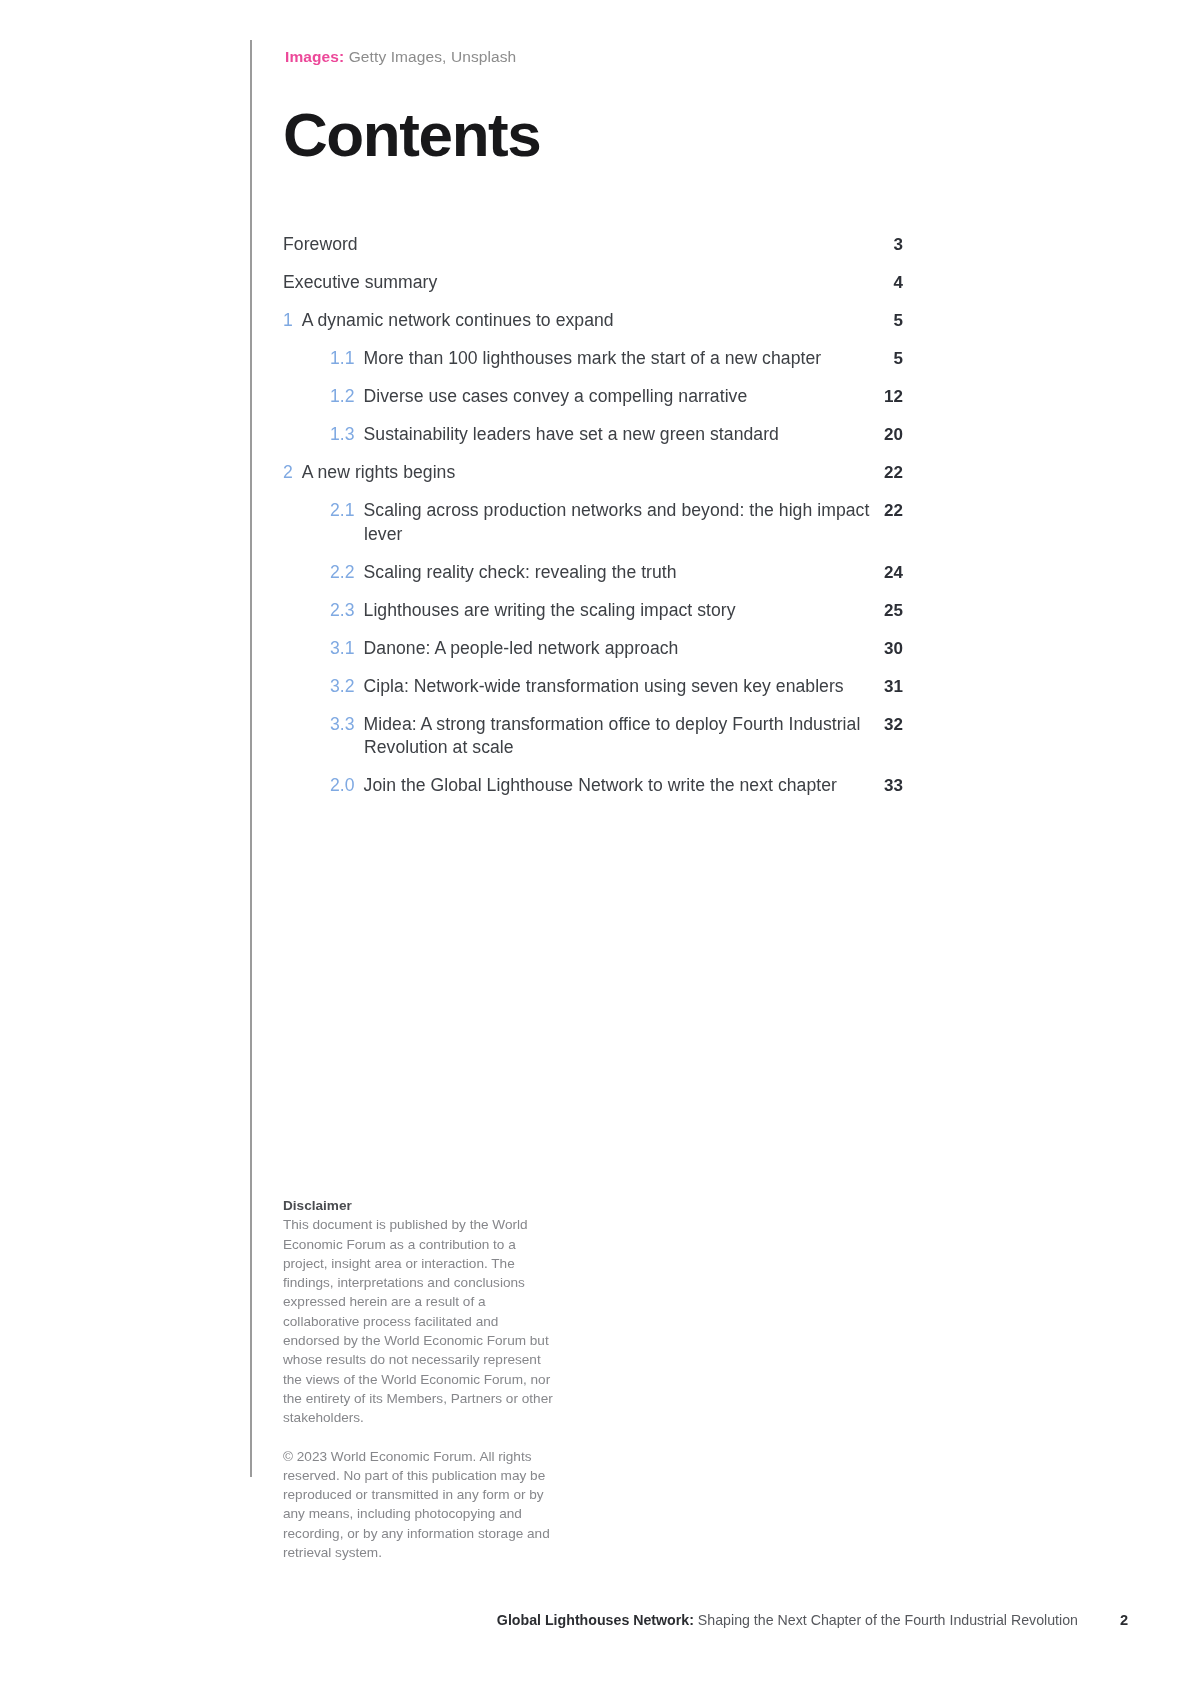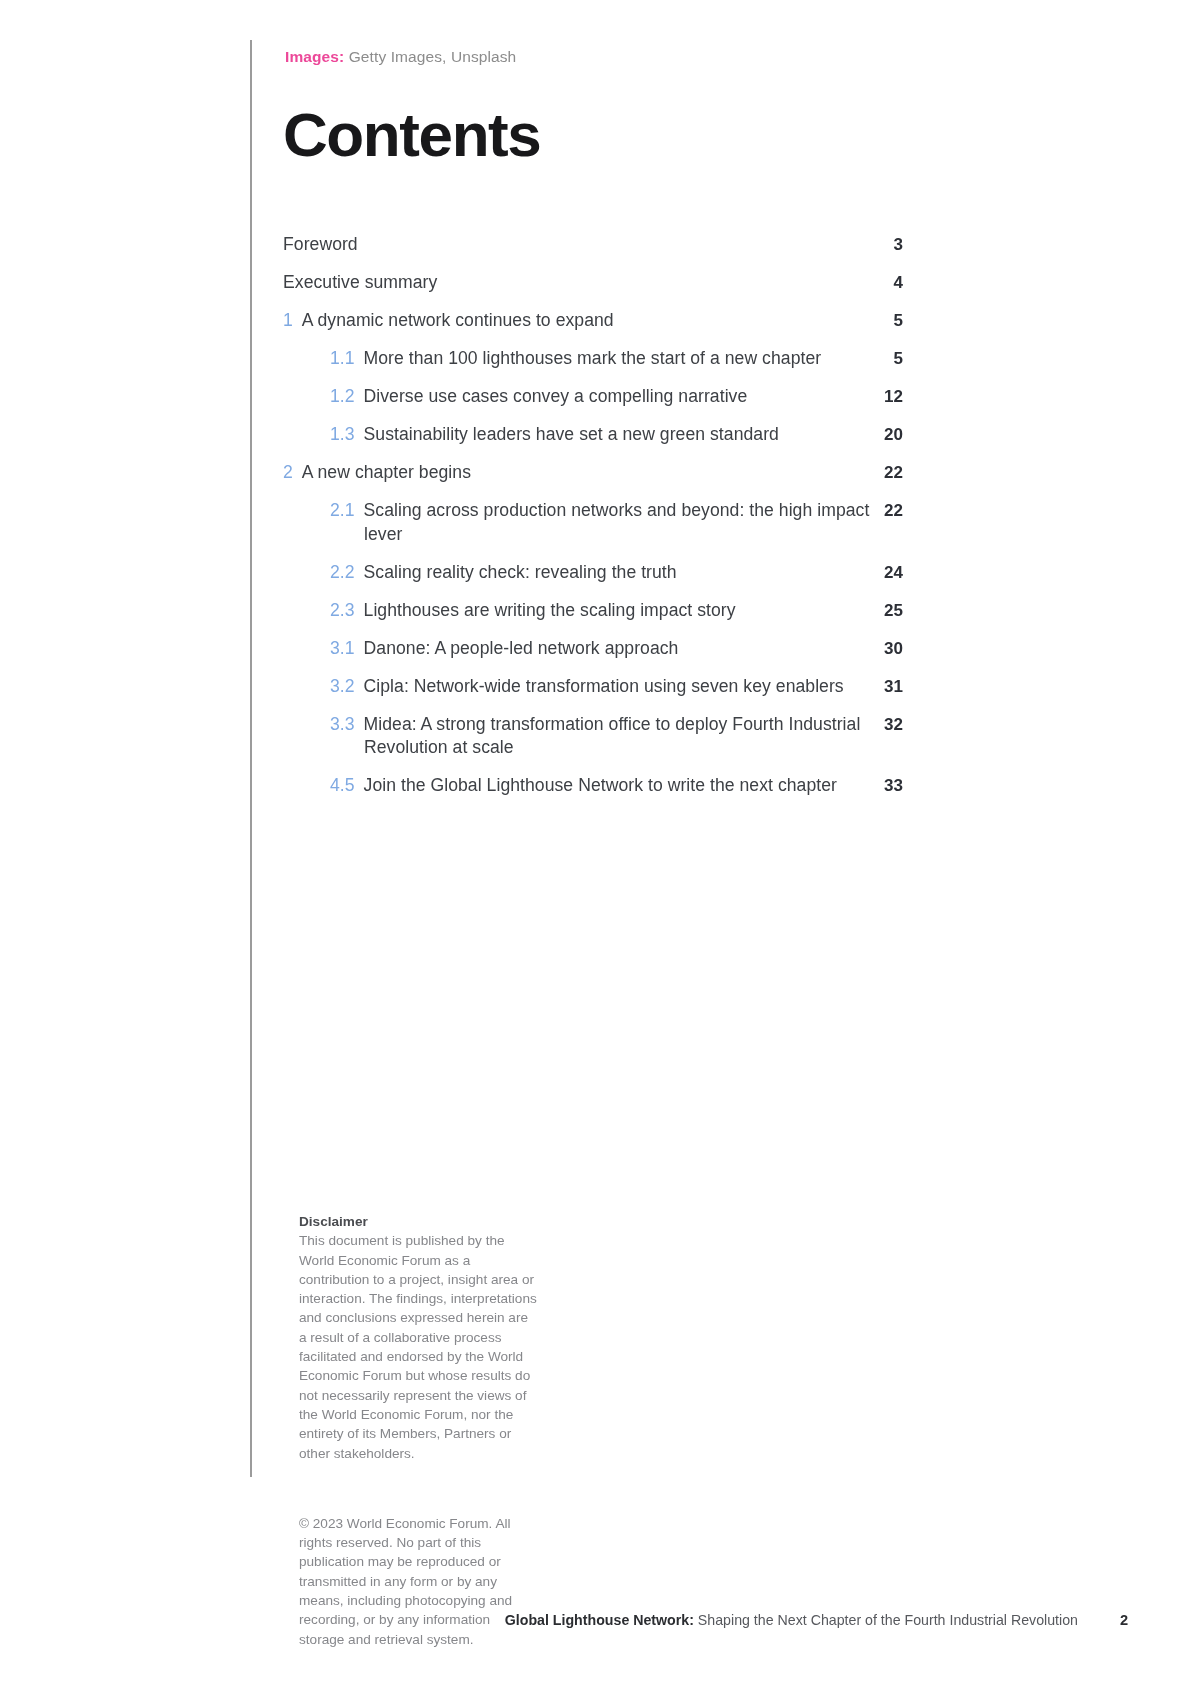--- a/index.html
+++ b/index.html
@@ -107,21 +107,21 @@
     width: 270px;
     font-size: 13.6px;
     line-height: 19.3px;
     color: #86878b;
   }
   .disclaimer .dhead {
     color: #4a4c50;
     font-weight: bold;
     display: block;
   }
-  .disclaimer p { margin: 16px; }
+  .disclaimer p { margin: 0; }
   .disclaimer .gap { height: 19px; }
 
   
   .footer {
     position: absolute;
     left: 0;
     top: 1612px;
     width: 1190px;
     height: 24px;
   }
@@ -175,21 +175,21 @@
       </div>
       <div class="toc-row lvl2">
         <span class="entry"><span class="num">1.2 </span><span>Diverse use cases convey a compelling narrative</span></span>
         <span class="pgnum">12</span>
       </div>
       <div class="toc-row lvl2">
         <span class="entry"><span class="num">1.3 </span><span>Sustainability leaders have set a new green standard</span></span>
         <span class="pgnum">20</span>
       </div>
       <div class="toc-row lvl1">
-        <span class="entry"><span class="num">2 </span><span>A new chapter begins</span></span>
+        <span class="entry"><span class="num">2 </span><span>A new rights begins</span></span>
         <span class="pgnum">22</span>
       </div>
       <div class="toc-row lvl2">
         <span class="entry"><span class="num">2.1 </span><span>Scaling across production networks and beyond: the high impact lever</span></span>
         <span class="pgnum">22</span>
       </div>
       <div class="toc-row lvl2">
         <span class="entry"><span class="num">2.2 </span><span>Scaling reality check: revealing the truth</span></span>
         <span class="pgnum">24</span>
       </div>
@@ -203,31 +203,31 @@
       </div>
       <div class="toc-row lvl2">
         <span class="entry"><span class="num">3.2 </span><span>Cipla: Network-wide transformation using seven key enablers</span></span>
         <span class="pgnum">31</span>
       </div>
       <div class="toc-row lvl2">
         <span class="entry"><span class="num">3.3 </span><span>Midea: A strong transformation office to deploy Fourth Industrial Revolution at scale</span></span>
         <span class="pgnum">32</span>
       </div>
       <div class="toc-row lvl2">
-        <span class="entry"><span class="num">4.5 </span><span>Join the Global Lighthouse Network to write the next chapter</span></span>
+        <span class="entry"><span class="num">2.0 </span><span>Join the Global Lighthouse Network to write the next chapter</span></span>
         <span class="pgnum">33</span>
       </div>
     </div>
 
   <div class="disclaimer">
     <p><span class="dhead">Disclaimer</span><span>This document is published by the World Economic Forum as a contribution to a project, insight area or interaction. The findings, interpretations and conclusions expressed herein are a result of a collaborative process facilitated and endorsed by the World Economic Forum but whose results do not necessarily represent the views of the World Economic Forum, nor the entirety of its Members, Partners or other stakeholders.</span></p>
     <div class="gap"></div>
     <p>© 2023 World Economic Forum. All rights reserved. No part of this publication may be reproduced or transmitted in any form or by any means, including photocopying and recording, or by any information storage and retrieval system.</p>
   </div>
 
   <div class="footer">
     <div class="footer-text">
-      <b>Global Lighthouse Network:</b><span> Shaping the Next Chapter of the Fourth Industrial Revolution</span>
+      <b>Global Lighthouses Network:</b><span> Shaping the Next Chapter of the Fourth Industrial Revolution</span>
     </div>
     <div class="footer-page">2</div>
   </div>
 
 </div>
 
 </body></html>

